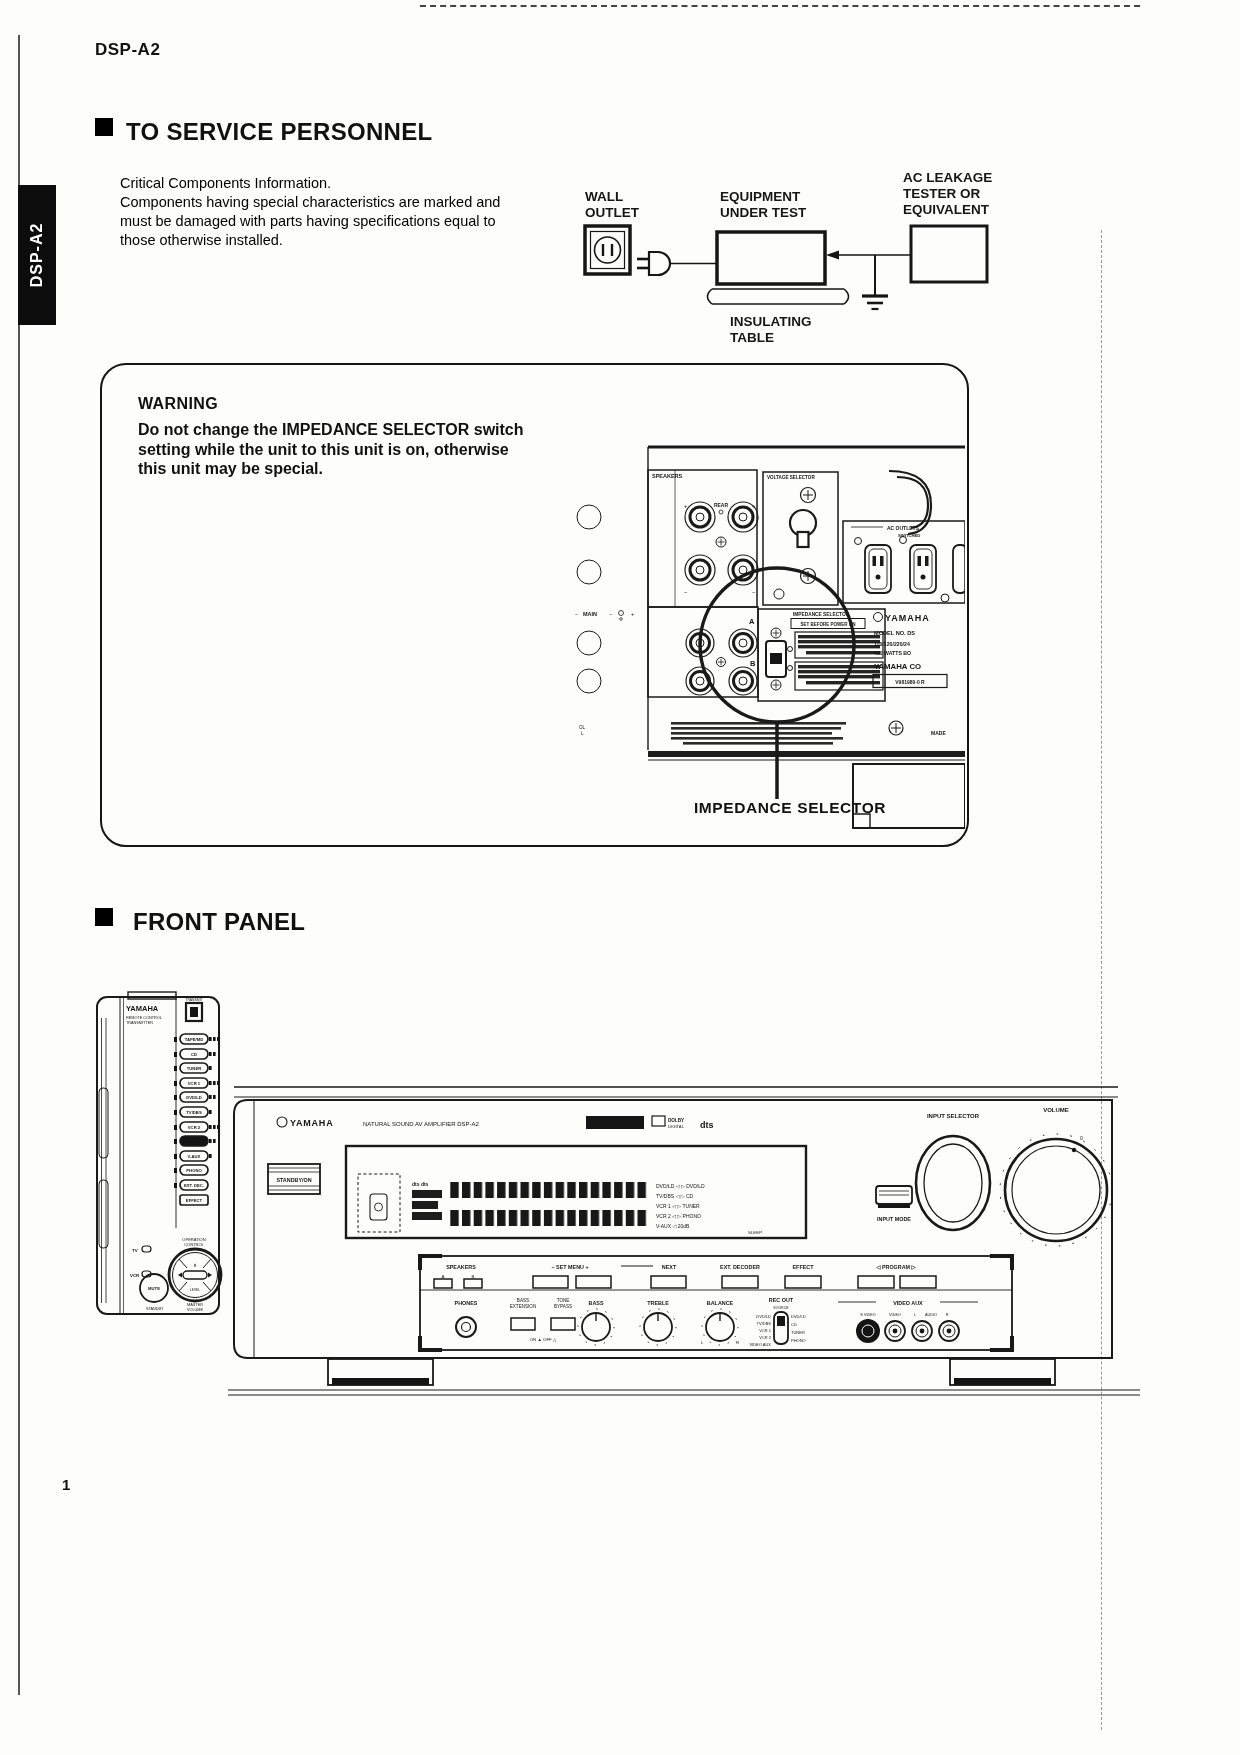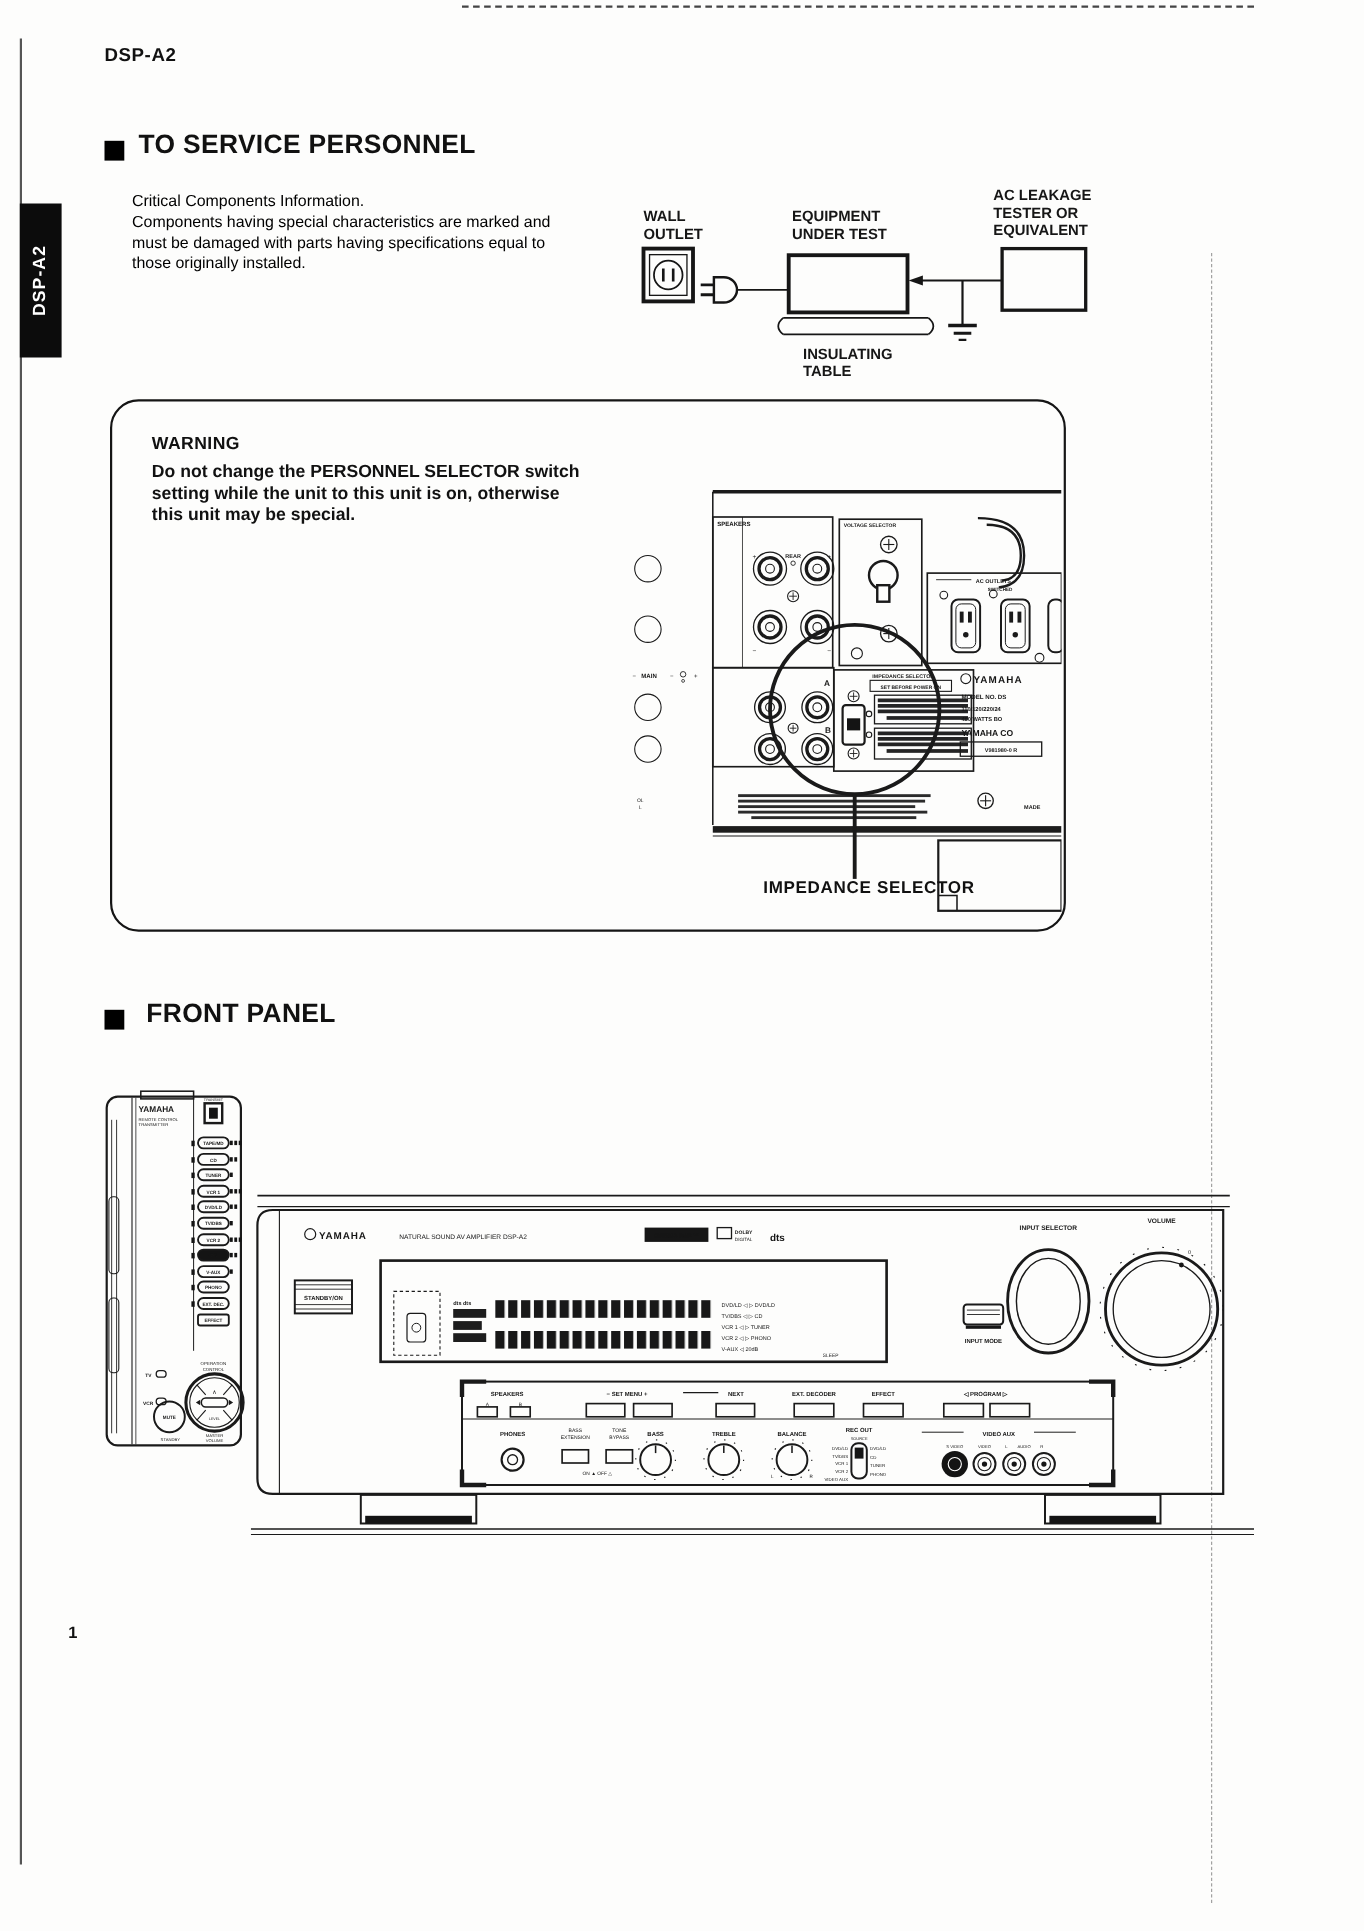--- a/index.html
+++ b/index.html
@@ -11,21 +11,21 @@
   }
   .abs{position:absolute;}
   
   .top-dash{left:420px;top:5px;width:720px;border-top:2px dashed #444;}
   .left-rule{left:18px;top:35px;width:2px;height:1660px;background:#555;}
   .right-dash{left:1101px;top:230px;height:1500px;border-left:1.5px dashed #999;}
   
   .doc-model{left:95px;top:40px;font-size:17px;font-weight:bold;letter-spacing:.5px;}
   .side-tab{left:18px;top:185px;width:38px;height:140px;background:#0c0c0c;display:flex;align-items:center;justify-content:center;}
   .side-tab span{transform:rotate(-90deg);white-space:nowrap;color:#fff;font-weight:bold;font-size:16px;letter-spacing:1px;}
-  .sec-head{display:flex;align-items:flex-end;gap:13px;font-size:24px;font-weight:bold;letter-spacing:.3px;}
+  .sec-head{display:flex;align-items:flex-start;gap:13px;font-size:24px;font-weight:bold;letter-spacing:.3px;}
   .sec-head .sq{width:18px;height:18px;background:#000;flex:0 0 auto;}
   .head1{left:95px;top:118px;}
   .head2{left:95px;top:908px;gap:20px;}
   .body-text{left:120px;top:174px;width:430px;font-size:14.5px;line-height:19px;color:#000000;}
   
   .warn-box{left:100px;top:363px;width:865px;height:480px;border:2.5px solid #151515;border-radius:26px;}
   .warn-title{left:138px;top:395px;font-size:16px;font-weight:bold;letter-spacing:.4px;}
   .warn-text{left:138px;top:420px;width:410px;font-size:16px;font-weight:bold;line-height:19.5px;}
   .imp-caption{left:600px;top:799px;width:380px;text-align:center;font-size:15.5px;font-weight:bold;letter-spacing:.6px;}
   .page-num{left:62px;top:1476px;font-size:15px;font-weight:bold;}
@@ -47,21 +47,21 @@
 
 <div class="abs sec-head head1">
   <span class="sq"></span>
   <span>TO SERVICE PERSONNEL</span>
 </div>
 
 <div class="abs body-text">
   <div>Critical Components Information.</div>
   <div>Components having special characteristics are marked and</div>
   <div>must be damaged with parts having specifications equal to</div>
-  <div>those originally installed.</div>
+  <div>those otherwise installed.</div>
 </div>
 
 <svg class="abs" style="left:560px;top:168px;" width="480" height="210" viewBox="0 0 480 210">
   <g fill="none" stroke="#161616">
 
     <text x="25" y="33" font-size="13.5" class="lab" stroke="none" fill="#161616">WALL</text>
     <text x="25" y="49" font-size="13.5" class="lab" stroke="none" fill="#161616">OUTLET</text>
     <rect x="25" y="58" width="45" height="48" stroke-width="3.5"></rect>
     <rect x="30.5" y="63.5" width="34" height="37" stroke-width="1.2"></rect>
     <circle cx="47.5" cy="82" r="13" stroke-width="1.6"></circle>
@@ -101,21 +101,21 @@
       <path d="M 284,121 q 9,7.5 0,15" stroke-width="1.6"></path>
     </g>
     <text x="170" y="158" font-size="13.5" class="lab" stroke="none" fill="#161616">INSULATING</text>
     <text x="170" y="174" font-size="13.5" class="lab" stroke="none" fill="#161616">TABLE</text>
   </g>
 </svg>
 
 <div class="abs warn-box"></div>
 <div class="abs warn-title">WARNING</div>
 <div class="abs warn-text">
-  <div>Do not change the PERSONNEL SELECTOR switch</div>
+  <div>Do not change the IMPEDANCE SELECTOR switch</div>
   <div>setting while the unit to this unit is on, otherwise</div>
   <div>this unit may be special.</div>
 </div>
 
 <svg class="abs" style="left:553px;top:413px;" width="412" height="428" viewBox="0 0 412 428">
   <g fill="none" stroke="#1a1a1a">
     <line x1="95" y1="34" x2="412" y2="34" stroke-width="3.2"></line>
     <line x1="95" y1="34" x2="95" y2="337" stroke-width="1.4"></line>
 
     <circle cx="36" cy="104" r="12" stroke-width="1"></circle>

